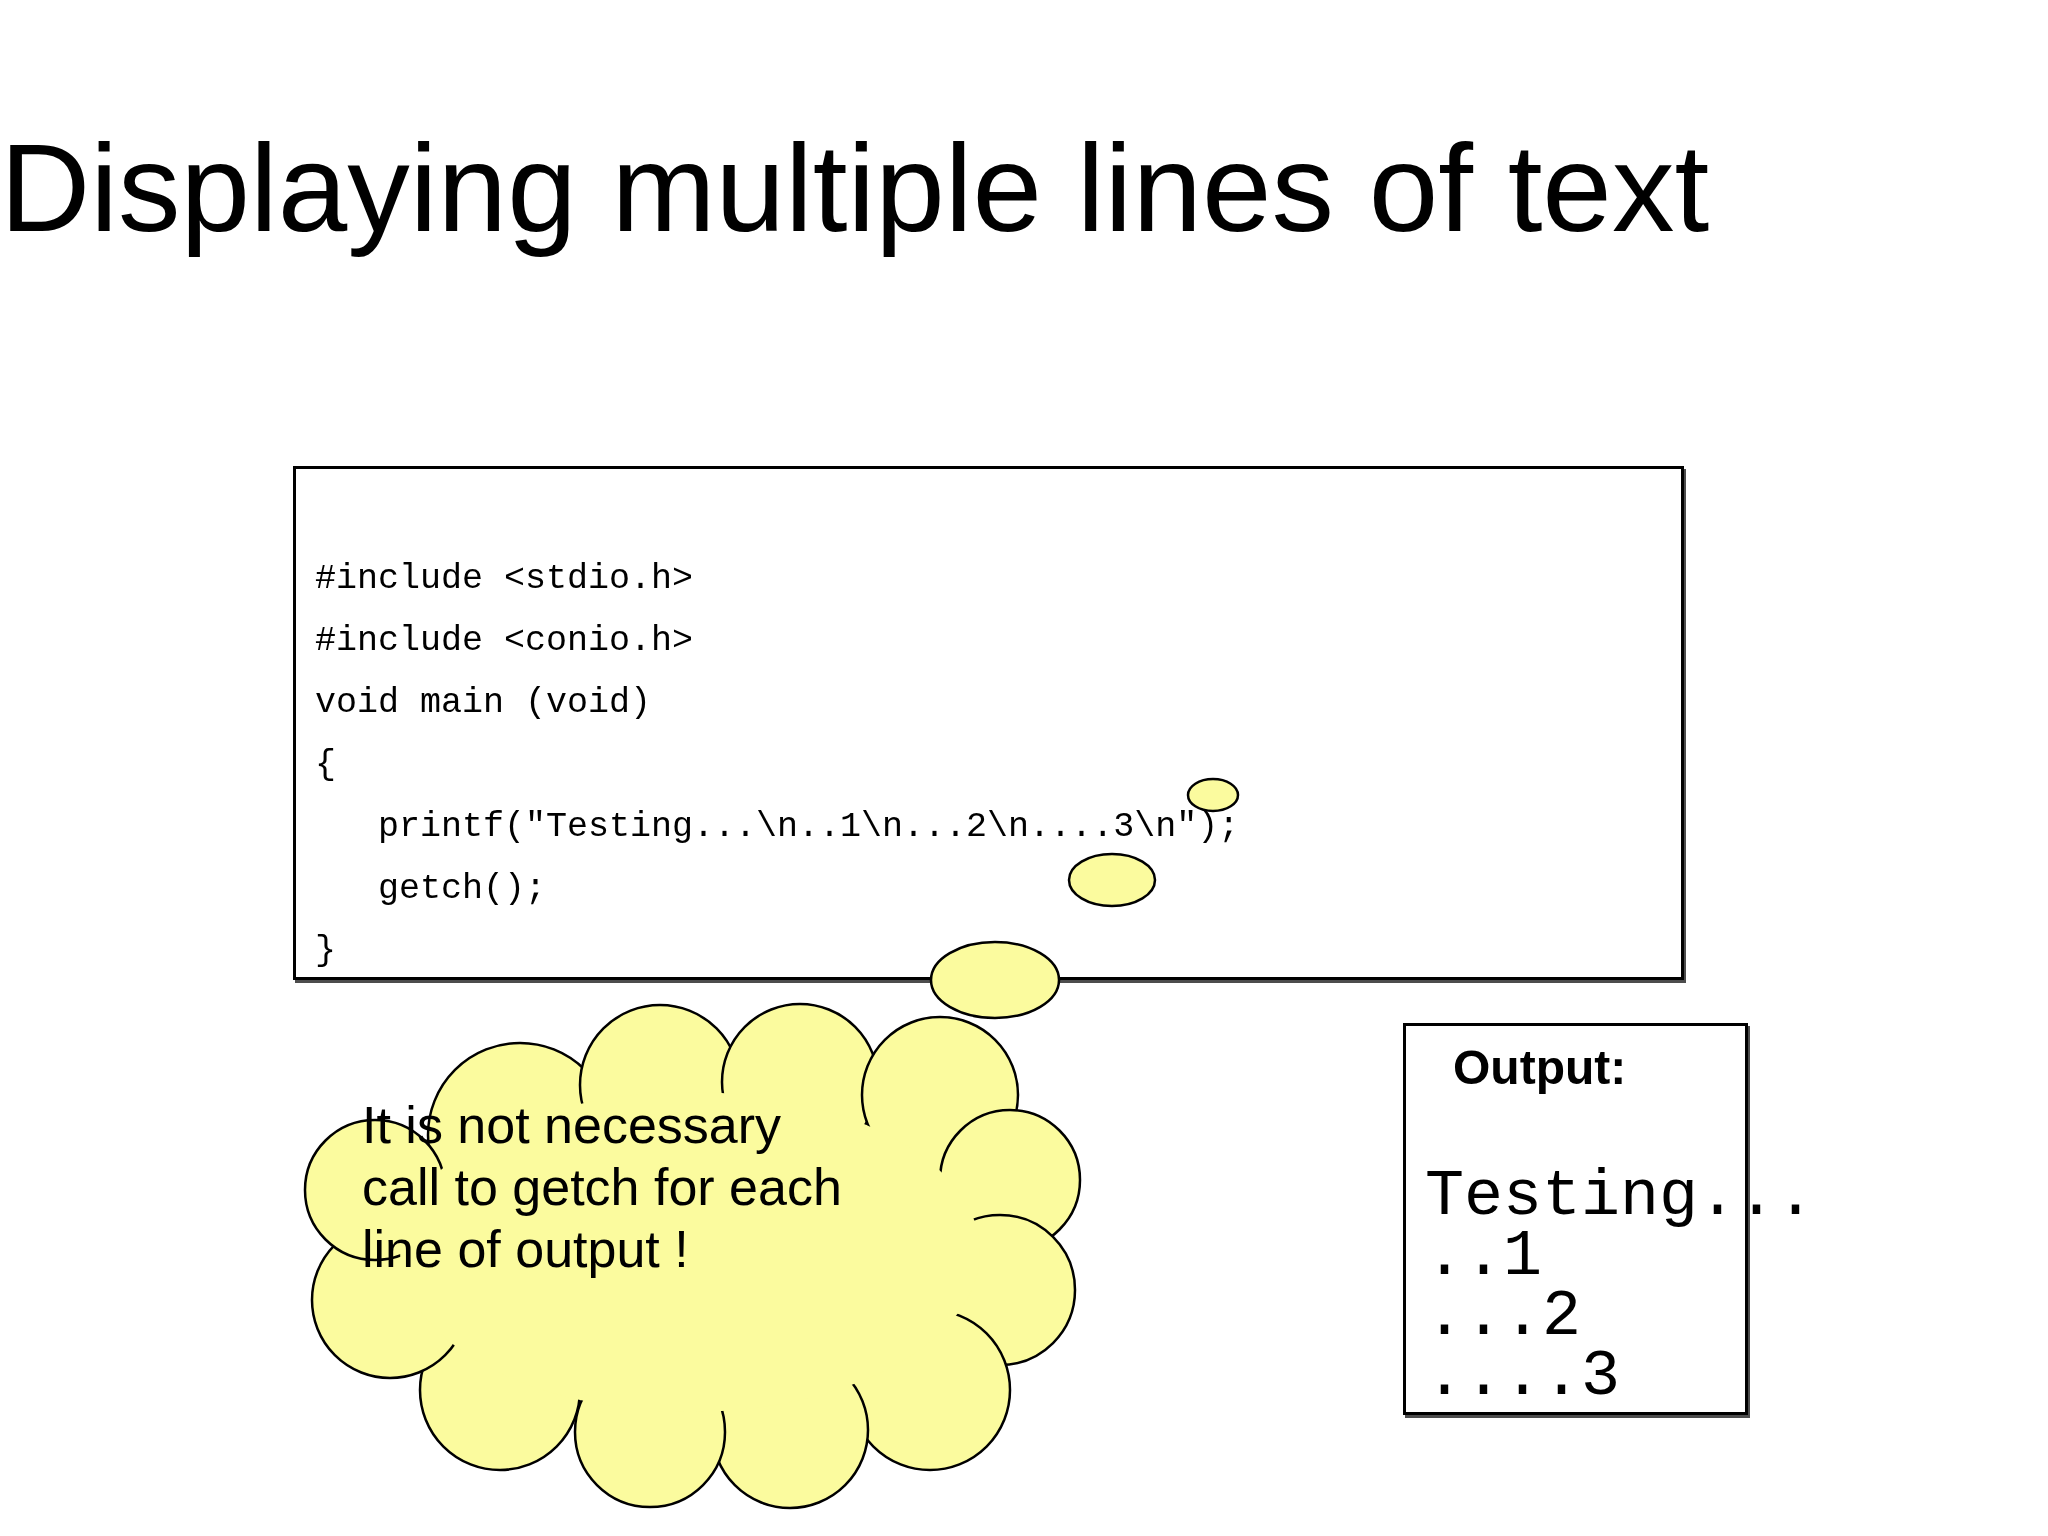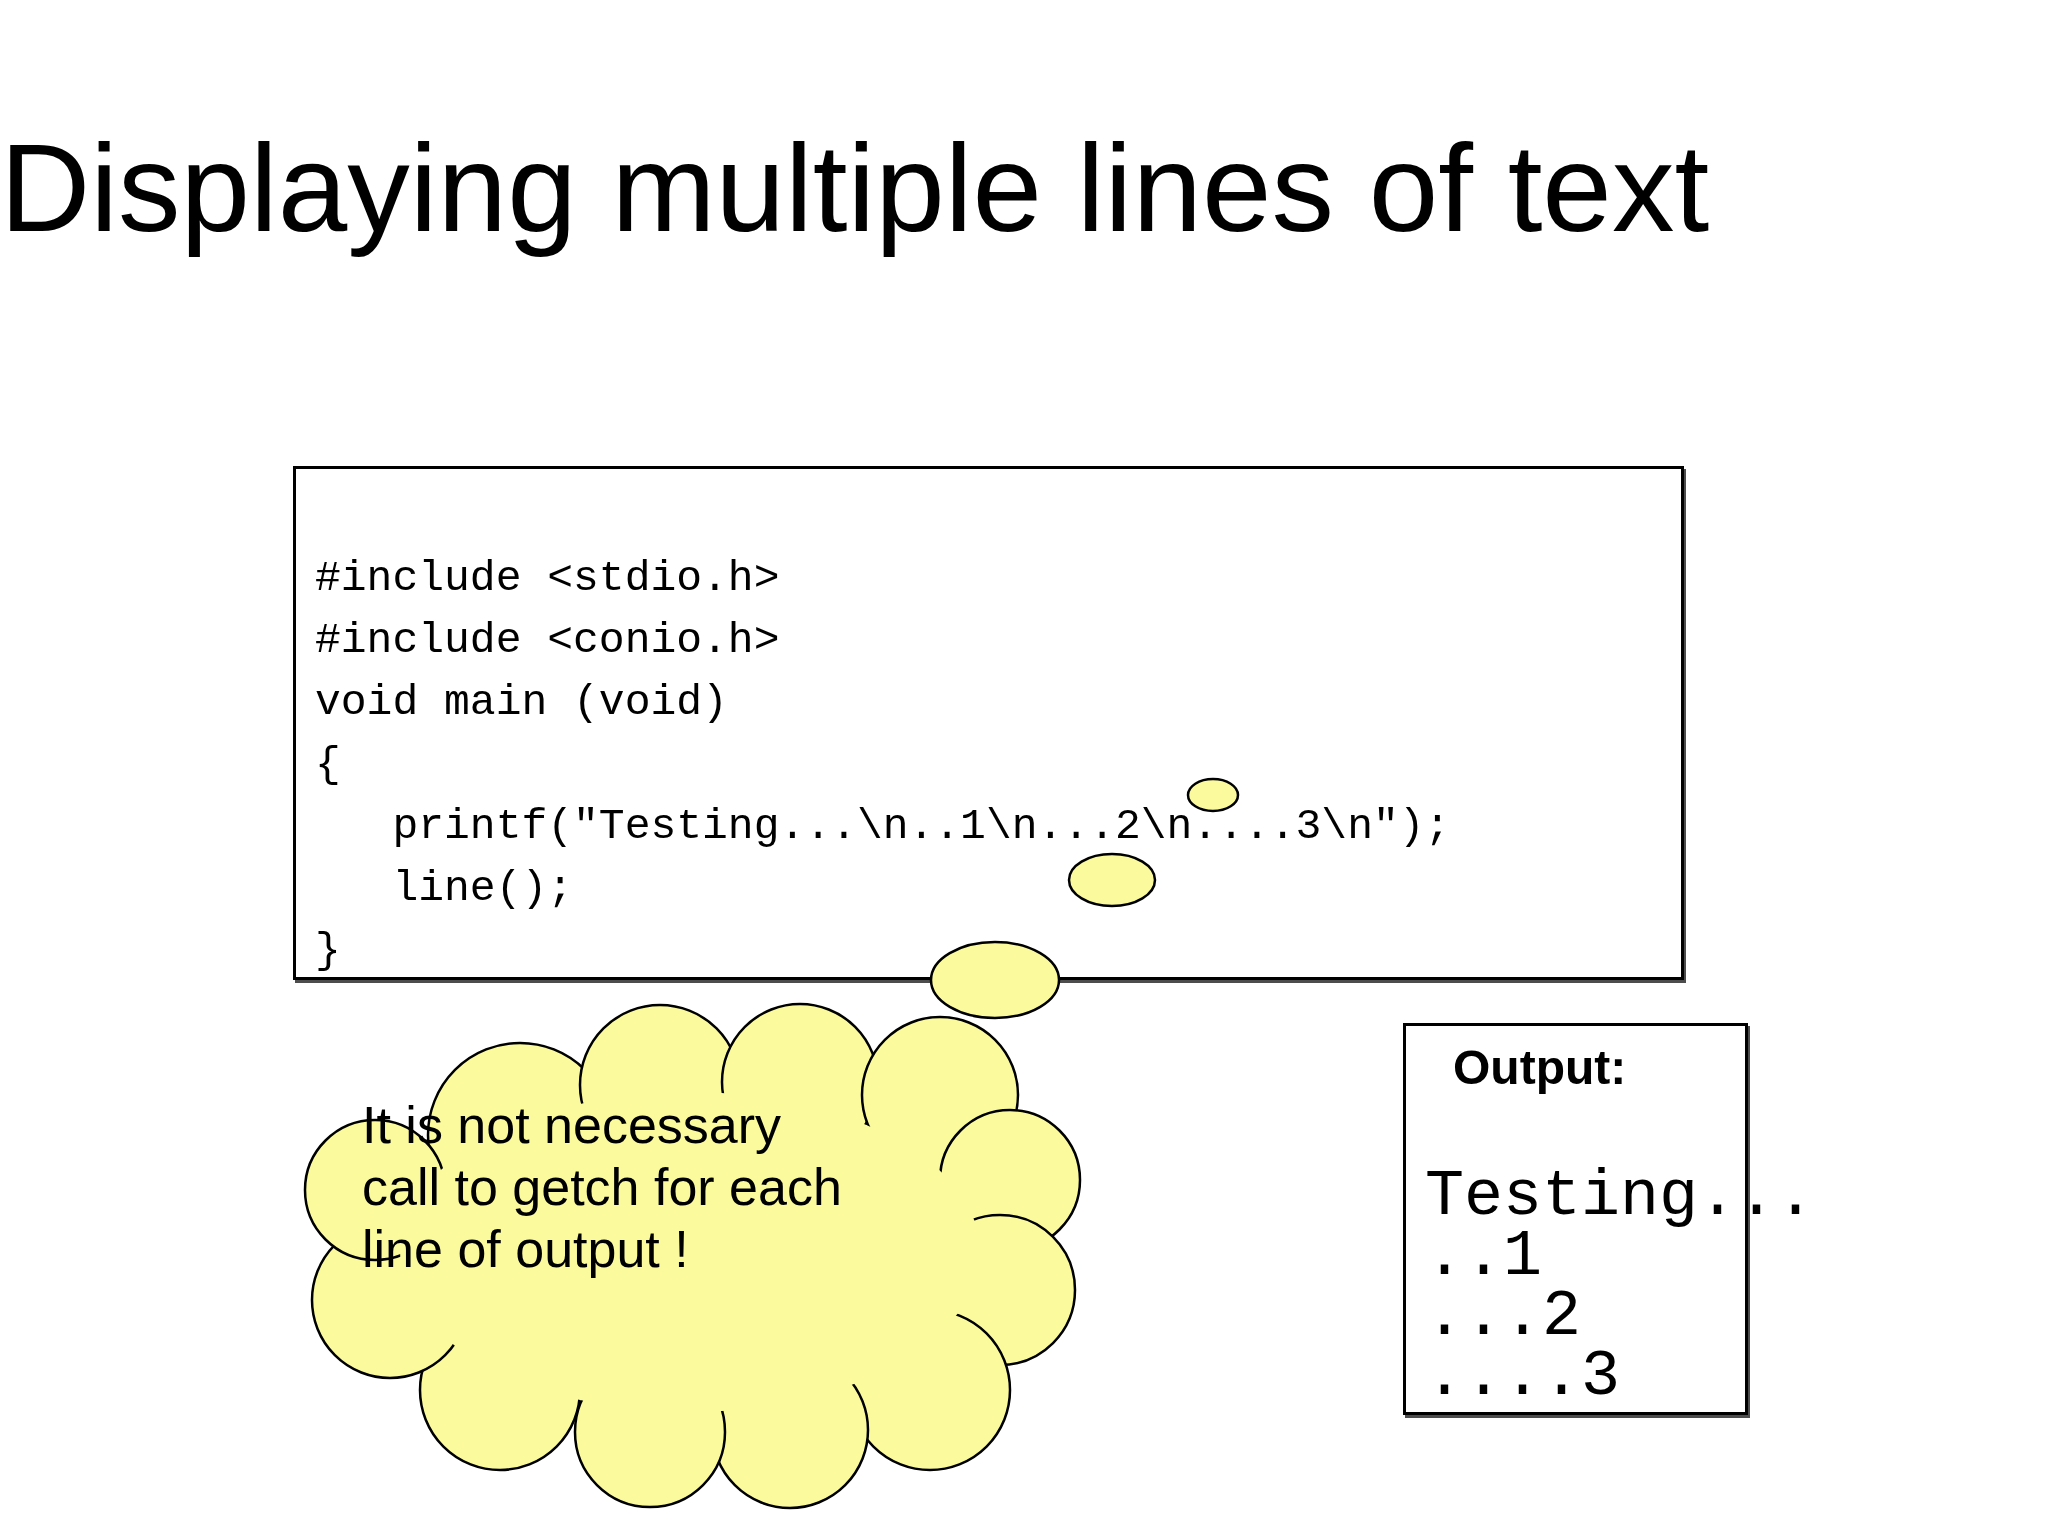--- a/index.html
+++ b/index.html
@@ -25,21 +25,21 @@
     width:1391px;height:514px;
     box-sizing:border-box;
     border:3px solid #000;
     background:#fff;
     box-shadow:2px 3px 0 #4d4d4d;
   }
   .code-text{
     position:absolute;
     left:315px;top:548px;
     font-family:"Liberation Mono", monospace;
-    font-size:43px;
+    font-size:35px;
     line-height:62px;
   }
   .code-line{white-space:pre;}
   .tail-svg{
     position:absolute;
     left:900px;top:770px;
     width:390px;height:260px;
   }
   .cloud-svg{
     position:absolute;
@@ -89,21 +89,21 @@
   <div class="title">Displaying multiple lines of text</div>
 
   <div class="code-box"></div>
 
   <div class="code-text">
     <div class="code-line">#include &lt;stdio.h&gt;</div>
     <div class="code-line">#include &lt;conio.h&gt;</div>
     <div class="code-line">void main (void)</div>
     <div class="code-line">{</div>
     <div class="code-line">   printf("Testing...\n..1\n...2\n....3\n");</div>
-    <div class="code-line">   line();</div>
+    <div class="code-line">   getch();</div>
     <div class="code-line">}</div>
   </div>
 
   <svg class="tail-svg" viewBox="900 770 390 260" xmlns="http://www.w3.org/2000/svg">
     <ellipse class="bubble-fill" cx="995" cy="980" rx="64" ry="38"></ellipse>
     <ellipse class="bubble-fill" cx="1112" cy="880" rx="43" ry="26"></ellipse>
     <ellipse class="bubble-fill" cx="1213" cy="795" rx="25" ry="16"></ellipse>
   </svg>
 
   <svg class="cloud-svg" viewBox="280 980 820 550" xmlns="http://www.w3.org/2000/svg">

